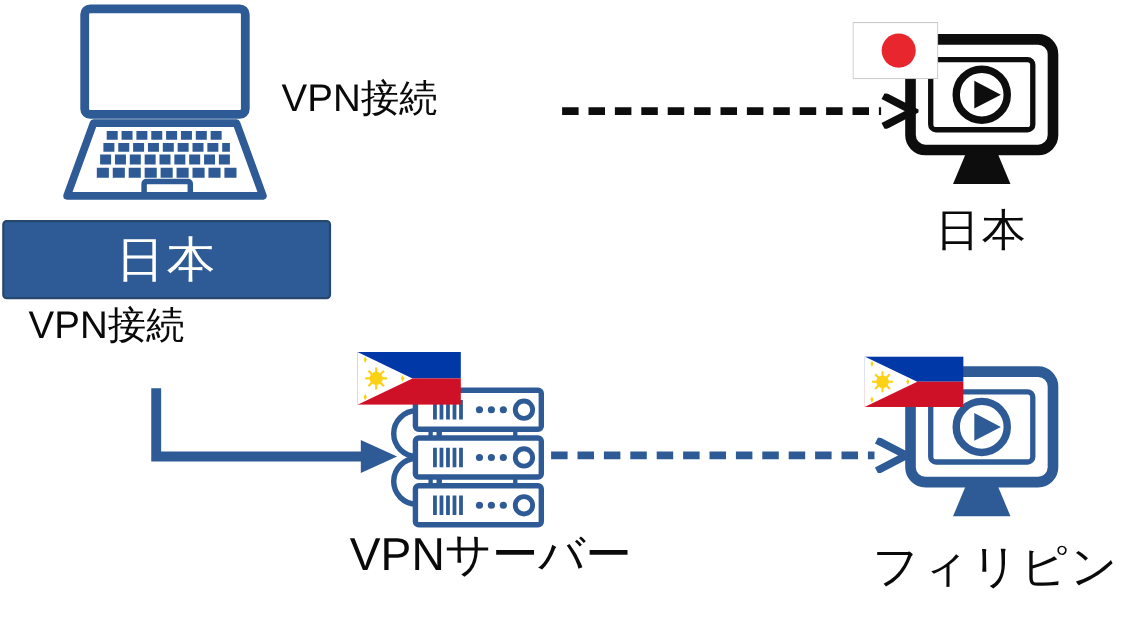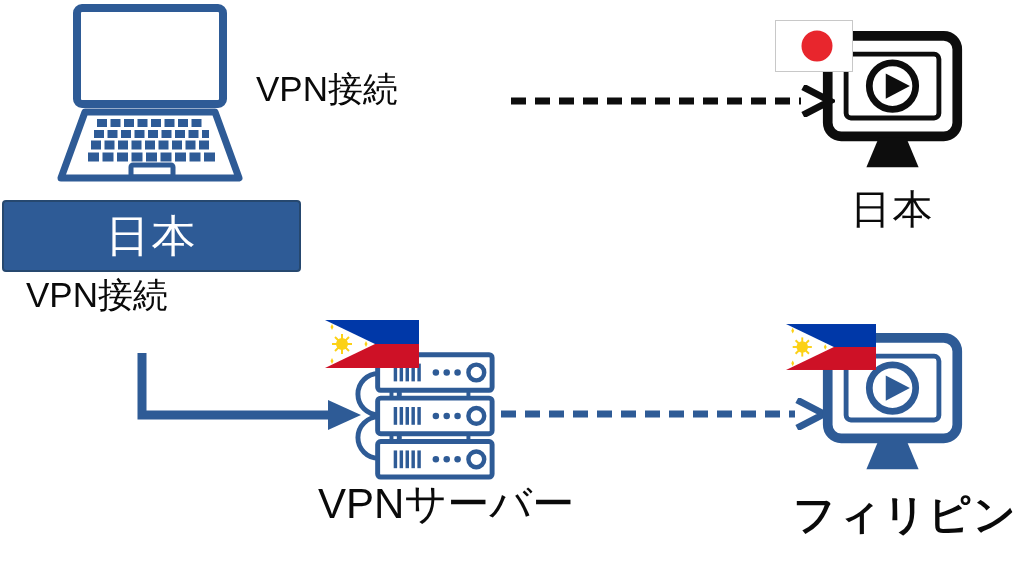--- a/index.html
+++ b/index.html
@@ -20,21 +20,21 @@
   }
   .country-box span{color:#fff;font-size:44px;letter-spacing:2px;}
   .route-label{display:flex;align-items:flex-start;white-space:nowrap;}
   .route-label .prefix{font-size:35px;color:#0a0a0a;}
   .route-label .emph{font-size:52px;font-weight:700;color:#0a0a0a;letter-spacing:1px;}
   .no-vpn-label{left:256px;top:66px;}
   .vpn-label{left:26px;top:272px;}
   .node-label{color:#0a0a0a;text-align:center;white-space:nowrap;}
   .jp-monitor-label{left:820px;top:182px;width:145px;font-size:40px;letter-spacing:2px;}
   .server-label{left:318px;top:476px;width:244px;font-size:42px;}
-  .ph-monitor-label{left:793px;top:487px;width:224px;font-size:42px;letter-spacing:2px;font-weight:bold;}
+  .ph-monitor-label{left:793px;top:487px;width:224px;font-size:42px;letter-spacing:2px;}
 </style>
 </head>
 <body>
 
 <div class="canvas">
 
   <svg class="abs icon-accent" style="left:55px;top:2px;" width="190" height="188" viewBox="0 0 190 188">
     <rect x="22" y="6" width="146" height="96" rx="5" fill="none" stroke="currentColor" stroke-width="8"></rect>
     <path d="M30,110 L160,110 L184,176 L6,176 Z" fill="#fff" stroke="currentColor" stroke-width="7" stroke-linejoin="round"></path>
     <line x1="42" y1="121" x2="150" y2="121" stroke="currentColor" stroke-width="8" stroke-dasharray="10 3.5"></line>

